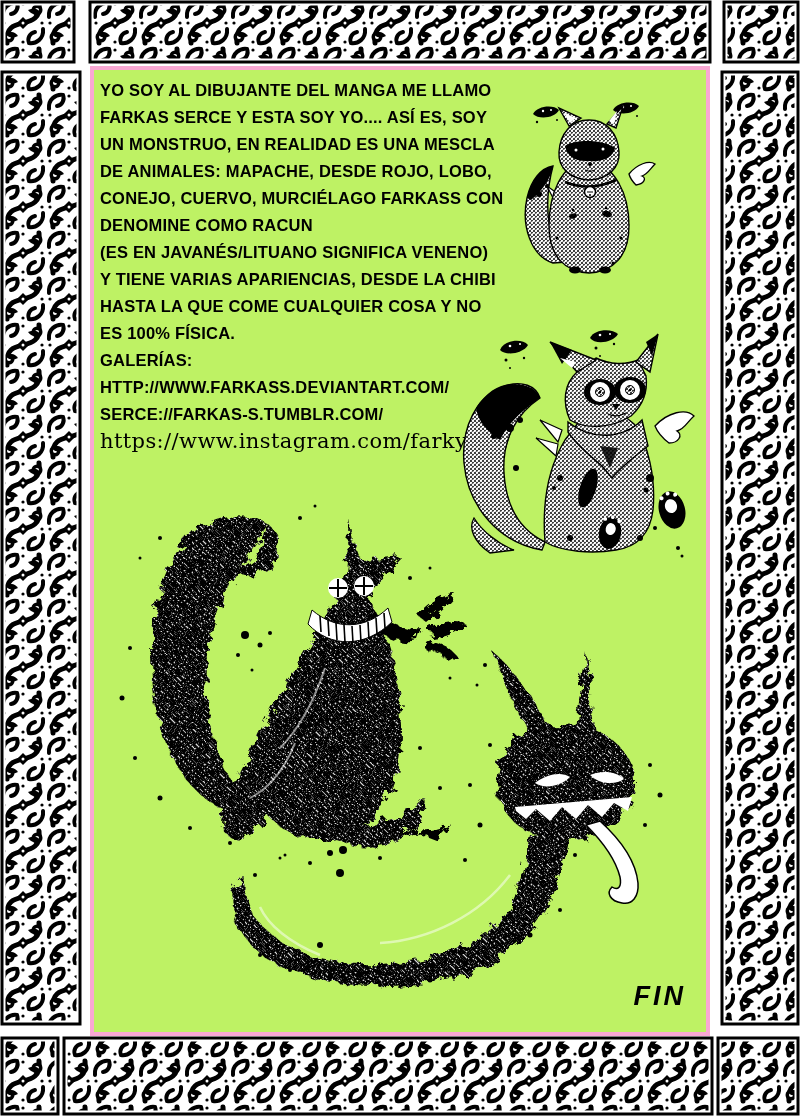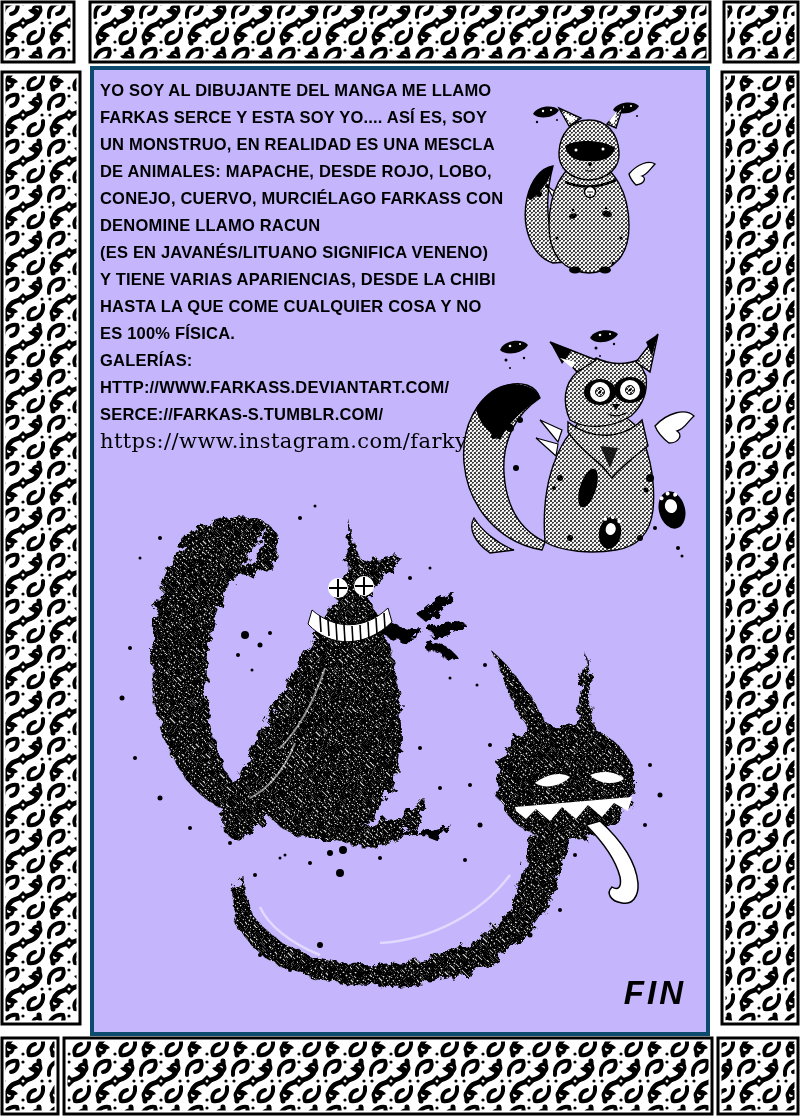--- a/index.html
+++ b/index.html
@@ -4,34 +4,34 @@
 <style>
   html,body{margin:0;padding:0;}
   body{
     width:800px;height:1116px;position:relative;overflow:hidden;
     background:#fff;color:#000;
     font-family:"Liberation Sans",sans-serif;
   }
   .border-layer{position:absolute;left:0;top:0;width:800px;height:1116px;z-index:1;}
   .panel{
     position:absolute;left:90px;top:66px;width:612px;height:962px;
-    background:#c4b5fd;border:4px solid #0c4a6e;z-index:2;overflow:hidden;
+    background:#bef264;border:4px solid #f9a8d4;z-index:2;overflow:hidden;
   }
   .text-block{position:absolute;left:6px;top:7px;width:460px;}
   .cline{
     font-size:16.5px;font-weight:bold;line-height:27px;letter-spacing:.2px;
     white-space:nowrap;color:#000;
   }
   .iline{
     font-family:"DejaVu Serif",serif;font-weight:normal;font-size:21px;
     line-height:27px;letter-spacing:.4px;white-space:nowrap;
   }
   .fin{
     position:absolute;right:20px;bottom:20px;
-    font-size:33px;font-weight:bold;font-style:italic;letter-spacing:3px;
+    font-size:27px;font-weight:bold;font-style:italic;letter-spacing:3px;
   }
   svg.illu{position:absolute;}
   #chibi{left:419px;top:28px;width:148px;height:188px;}
   #fox{left:356px;top:258px;width:250px;height:235px;}
   #beast{left:6px;top:428px;width:370px;height:400px;}
   #serpent{left:136px;top:555px;width:480px;height:392px;}
 </style>
 </head>
 <body>
 
@@ -80,21 +80,21 @@
 </svg>
 
 <div class="panel">
 
   <div class="text-block">
     <div class="cline">YO SOY AL DIBUJANTE DEL MANGA ME LLAMO</div>
     <div class="cline">FARKAS SERCE Y ESTA SOY YO.... ASÍ ES, SOY</div>
     <div class="cline">UN MONSTRUO, EN REALIDAD ES UNA MESCLA</div>
     <div class="cline">DE ANIMALES: MAPACHE, DESDE ROJO, LOBO,</div>
     <div class="cline">CONEJO, CUERVO, MURCIÉLAGO FARKASS CON</div>
-    <div class="cline">DENOMINE LLAMO RACUN</div>
+    <div class="cline">DENOMINE COMO RACUN</div>
     <div class="cline">(ES EN JAVANÉS/LITUANO SIGNIFICA VENENO)</div>
     <div class="cline">Y TIENE VARIAS APARIENCIAS, DESDE LA CHIBI</div>
     <div class="cline">HASTA LA QUE COME CUALQUIER COSA Y NO</div>
     <div class="cline">ES 100% FÍSICA.</div>
     <div class="cline">GALERÍAS:</div>
     <div class="cline">HTTP://WWW.FARKASS.DEVIANTART.COM/</div>
     <div class="cline">SERCE://FARKAS-S.TUMBLR.COM/</div>
     <div class="iline">https://www.instagram.com/farky.art/</div>
   </div>
 

